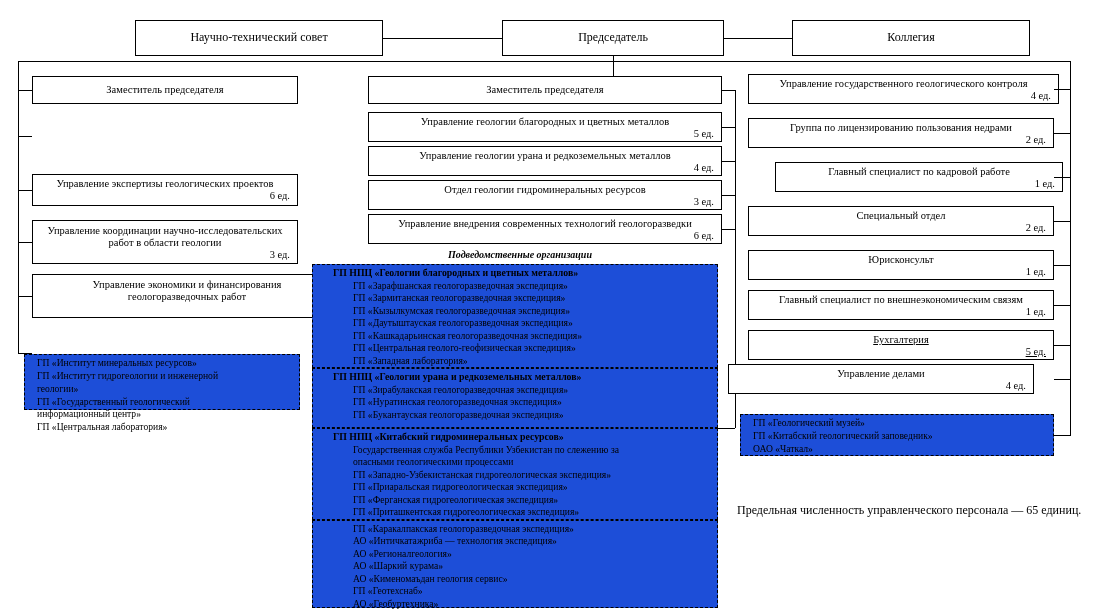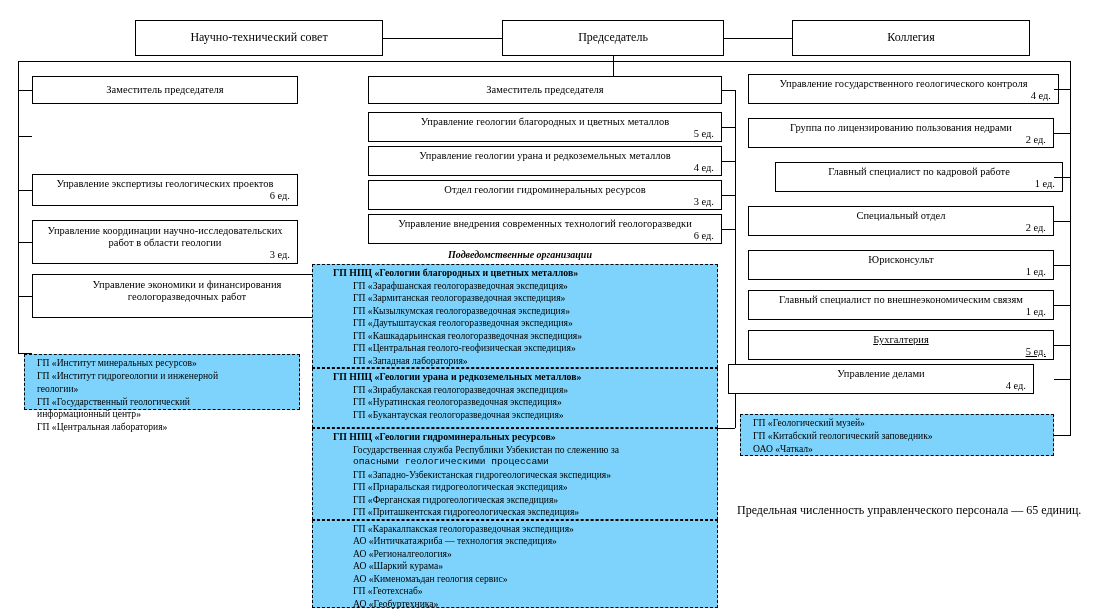--- a/index.html
+++ b/index.html
@@ -27,39 +27,39 @@
   .box .t{display:block;padding:0 4px;}
   .box .units{
     display:block;
     text-align:right;
     padding-right:7px;
   }
   .dashbox{
     position:absolute;
     box-sizing:border-box;
     border:1px dashed #000;
-    background:#7dd3fc;
+    background:#1d4ed8;
     text-align:left;
   }
   .line{position:absolute;background:#000;}
   .vline{width:1px;}
   .hline{height:1px;}
   .lbl{position:absolute;white-space:nowrap;}
 
   
   .f-top{font-size:12px;}
   .f-box{font-size:10.5px;}
   .f-list{font-size:9.6px;}
   .f-head{font-size:9.8px;font-weight:bold;}
   .f-sub{font-size:10px;font-style:italic;font-weight:bold;}
   .f-foot{font-size:12px;}
 
   .lrow{display:block;white-space:nowrap;line-height:1.30;}
   .lrow.ind{padding-left:34px;}
-  .lrow.ind2{padding-left:34px;font-family:Liberation Mono, monospace;}
+  .lrow.ind2{padding-left:34px;}
   .lrow.hd{padding-left:14px;font-weight:bold;}
   .dashbox .pad{padding:2px 6px 2px 6px;}
   .lb-row{display:block;white-space:nowrap;line-height:1.34;padding-left:6px;}
 </style>
 </head>
 <body>
 
 <div id="canvas">
 
   <div class="box f-top" style="left:135px;top:20px;width:248px;height:36px;padding-top:10px;">
@@ -177,21 +177,21 @@
     <div class="pad">
       <span class="lrow hd f-head">ГП НПЦ «Геологии урана и редкоземельных металлов»</span>
       <span class="lrow ind">ГП «Зирабулакская геологоразведочная экспедиция»</span>
       <span class="lrow ind">ГП «Нуратинская геологоразведочная экспедиция»</span>
       <span class="lrow ind">ГП «Букантауская геологоразведочная экспедиция»</span>
     </div>
   </div>
 
   <div class="dashbox f-list" style="left:312px;top:428px;width:406px;height:92px;">
     <div class="pad">
-      <span class="lrow hd f-head">ГП НПЦ «Геологии гидроминеральных ресурсов»</span>
+      <span class="lrow hd f-head">ГП НПЦ «Китабский гидроминеральных ресурсов»</span>
       <span class="lrow ind">Государственная служба Республики Узбекистан по слежению за</span>
       <span class="lrow ind2">опасными геологическими процессами</span>
       <span class="lrow ind">ГП «Западно-Узбекистанская гидрогеологическая экспедиция»</span>
       <span class="lrow ind">ГП «Приаральская гидрогеологическая экспедиция»</span>
       <span class="lrow ind">ГП «Ферганская гидрогеологическая экспедиция»</span>
       <span class="lrow ind">ГП «Приташкентская гидрогеологическая экспедиция»</span>
     </div>
   </div>
 
   <div class="dashbox f-list" style="left:312px;top:520px;width:406px;height:88px;">

